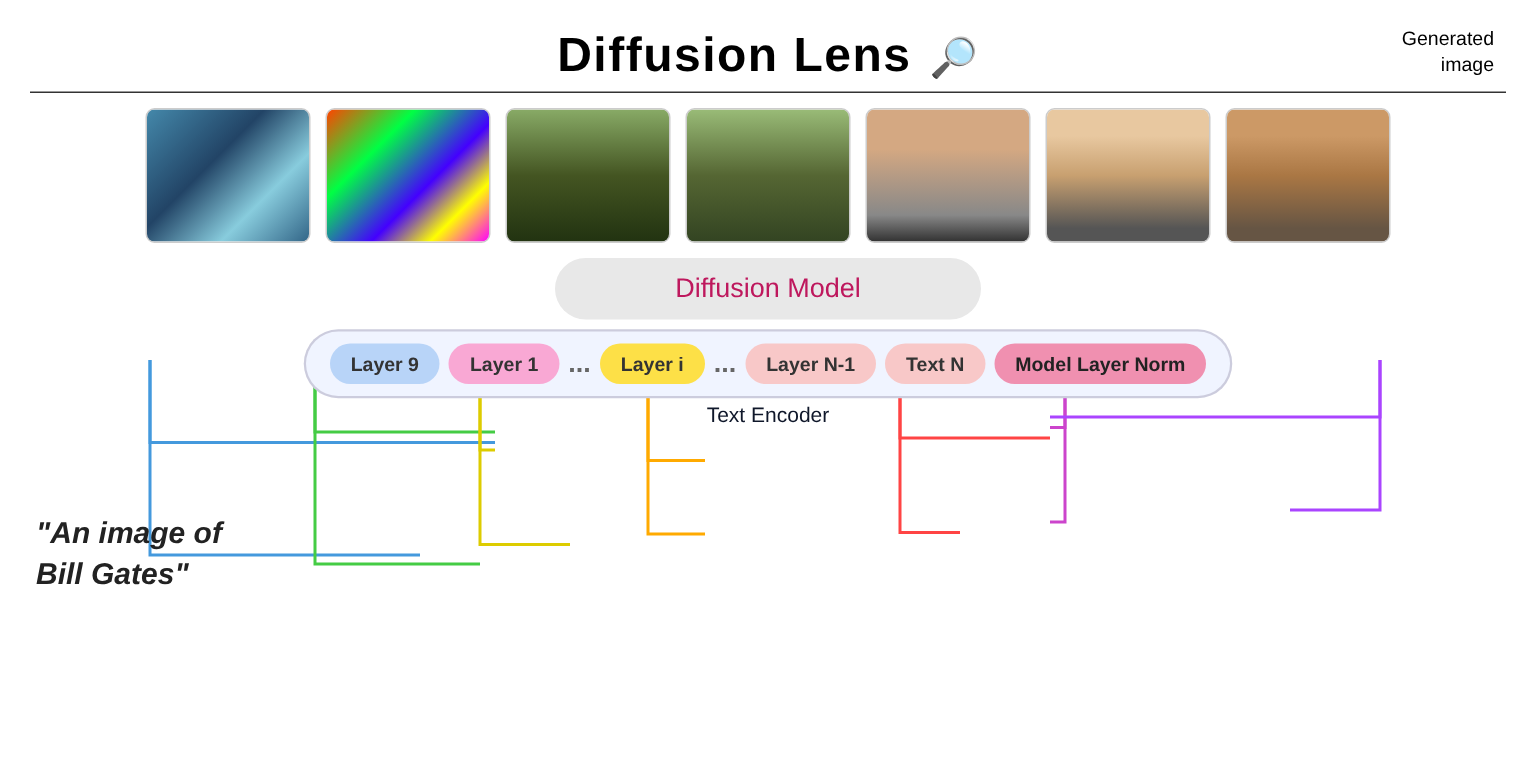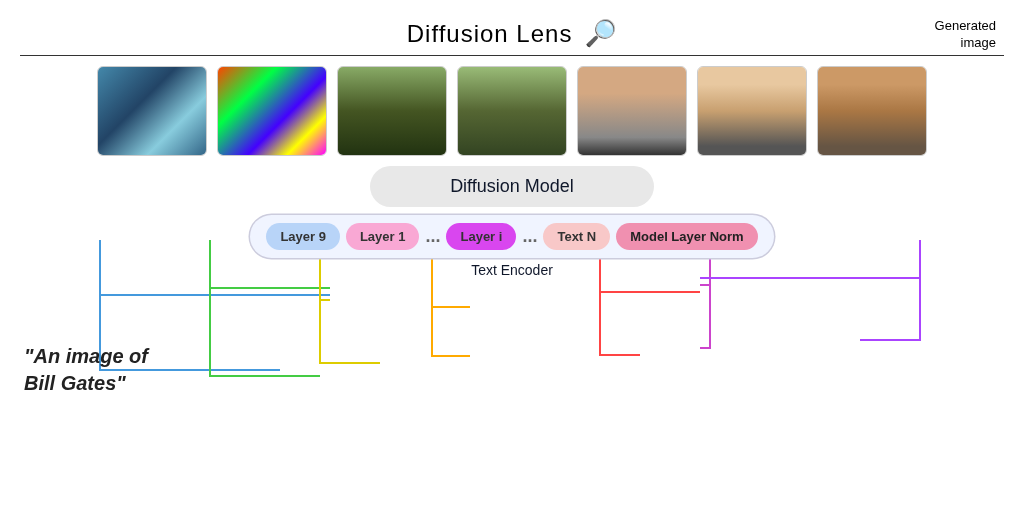--- a/index.html
+++ b/index.html
@@ -12,22 +12,22 @@
       position: relative;
     }
 
     
     .title-area {
       text-align: center;
       padding-top: 18px;
       position: relative;
     }
     .title-text {
-      font-size: 24px;
-      font-weight: 400;
+      font-size: 32px;
+      font-weight: 700;
       letter-spacing: 1px;
       display: inline-block;
     }
     .search-icon-inline {
       font-size: 26px;
       margin-left: 8px;
       display: inline-block;
       transform: scaleX(-1);
     }
     .generated-label {
@@ -116,21 +116,21 @@
       position: relative;
       margin-top: 4px;
     }
 
     
     .diffusion-model-box {
       background: #e8e8e8;
       border-radius: 40px;
       padding: 10px 80px;
       font-size: 18px;
-      color: #0f172a;
+      color: #be185d;
       margin-top: 6px;
       z-index: 2;
       position: relative;
     }
 
     
     .query-text {
       position: absolute;
       left: 24px;
       bottom: 115px;
@@ -163,21 +163,21 @@
     .layer-pill {
       border-radius: 20px;
       padding: 6px 14px;
       font-size: 13px;
       font-weight: 600;
       color: #333;
       white-space: nowrap;
     }
     .pill-blue { background: #b8d4f8; }
     .pill-green { background: #f9a8d4; }
-    .pill-yellow { background: #d946ef; }
+    .pill-yellow { background: #fde047; }
     .pill-pink-light { background: #f8c8c8; }
     .pill-pink { background: #f090b0; color: #222; }
     .dots-text { font-size: 18px; font-weight: bold; color: #666; }
 
     .text-encoder-label {
       font-size: 14px;
       color: #0f172a;
       margin-top: 4px;
     }
   </style>
@@ -253,20 +253,23 @@
       </div>
       <div class="layer-pill pill-green">
         <span>Layer 1</span>
       </div>
       <div class="dots-text">...</div>
       <div class="layer-pill pill-yellow">
         <span>Layer i</span>
       </div>
       <div class="dots-text">...</div>
       <div class="layer-pill pill-pink-light">
+        <span>Layer N-1</span>
+      </div>
+      <div class="layer-pill pill-pink-light">
         <span>Text N</span>
       </div>
       <div class="layer-pill pill-pink">
         <span>Model Layer Norm</span>
       </div>
     </div>
     <div class="text-encoder-label">Text Encoder</div>
   </div>
 </div>
 

